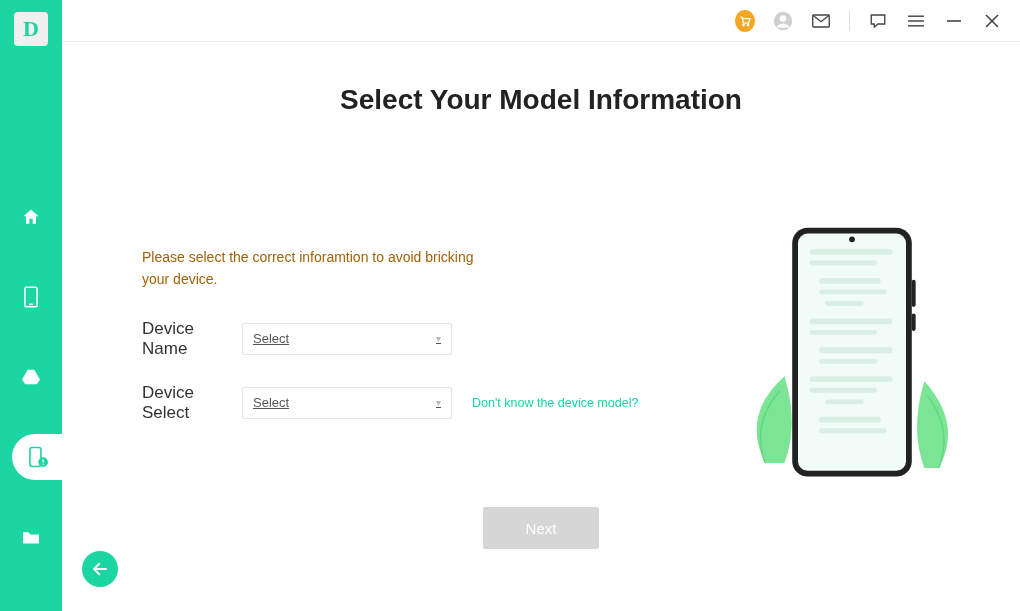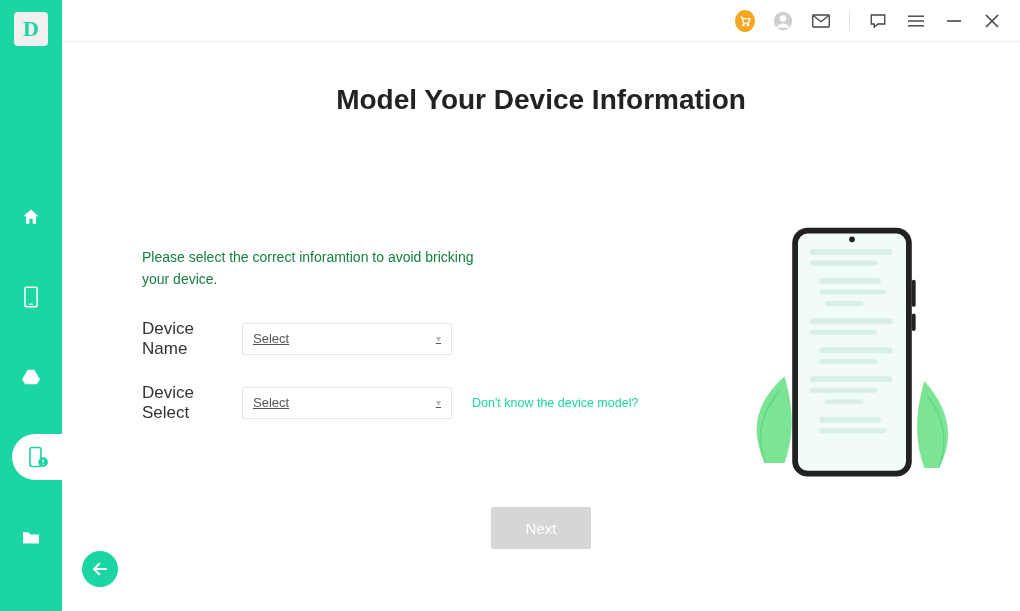--- a/index.html
+++ b/index.html
@@ -92,21 +92,21 @@
       font-weight: 700;
       color: #222;
       margin-top: 42px;
     }
     .form-area {
       margin-top: 130px;
       max-width: 500px;
     }
     .instruction {
       font-size: 14px;
-      color: #15803d;
+      color: #a16207;
       margin-bottom: 28px;
       line-height: 1.6;
       max-width: 340px;
     }
     .form-row {
       display: flex;
       align-items: center;
       margin-bottom: 24px;
     }
     .form-label {
@@ -137,21 +137,21 @@
       font-size: 12.5px;
       color: #1bd5a3;
       margin-left: 20px;
       cursor: pointer;
     }
     .next-btn {
       position: absolute;
       bottom: 62px;
       left: 50%;
       transform: translateX(-50%);
-      width: 100px;
+      width: 116px;
       height: 42px;
       background: #d6d6d6;
       color: #fff;
       border: none;
       border-radius: 2px;
       font-size: 15px;
       cursor: default;
     }
     .back-circle {
       position: absolute;
@@ -260,21 +260,21 @@
     <div class="tb-icon">
       <svg width="14" height="14" viewBox="0 0 14 14" stroke="#444" stroke-width="1.6">
           <line x1="1" y1="1" x2="13" y2="13"></line>
           <line x1="13" y1="1" x2="1" y2="13"></line>
         </svg>
     </div>
   </div>
 </div>
 
 <div class="main">
-  <h1 class="page-title">Model Your Device Information</h1>
+  <h1 class="page-title">Select Your Model Information</h1>
 
   <div class="form-area">
     <p class="instruction">Please select the correct inforamtion to avoid bricking your device.</p>
 
     <div class="form-row">
       <div class="form-label">Device Name</div>
       <div class="select-box">
         <span>Select</span>
         <span class="chev">▾</span>
       </div>

